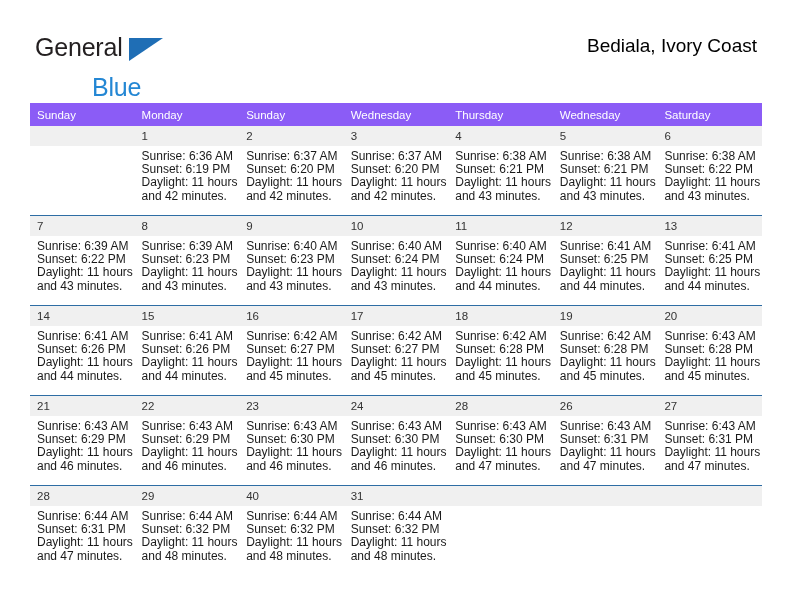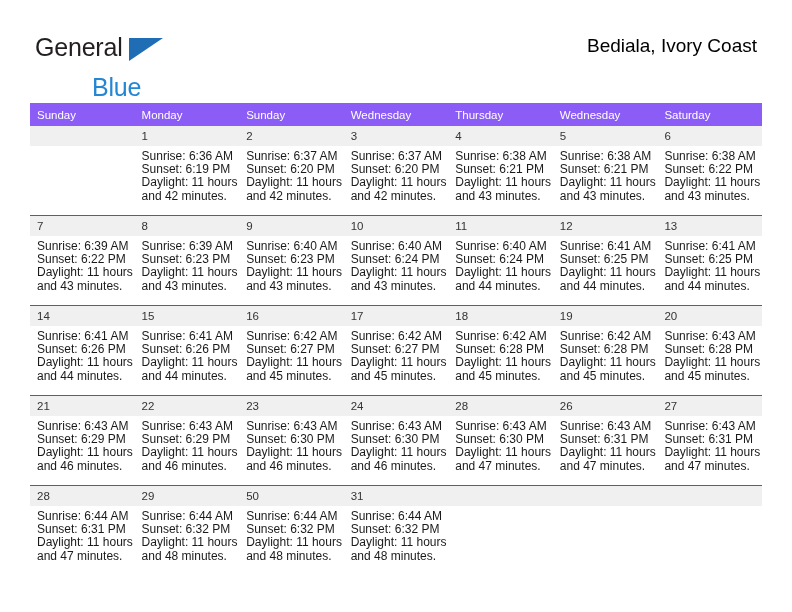--- a/index.html
+++ b/index.html
@@ -501,21 +501,21 @@
               <div class="dayinfo">
                 <div>Sunrise: 6:44 AM</div>
                 <div>Sunset: 6:32 PM</div>
                 <div>Daylight: 11 hours</div>
                 <div>and 48 minutes.</div>
               </div>
             </div>
           </td>
           <td>
             <div class="daycell">
-              <div class="daynum">50</div>
+              <div class="daynum">40</div>
               <div class="dayinfo">
                 <div>Sunrise: 6:44 AM</div>
                 <div>Sunset: 6:32 PM</div>
                 <div>Daylight: 11 hours</div>
                 <div>and 48 minutes.</div>
               </div>
             </div>
           </td>
           <td>
             <div class="daycell">

